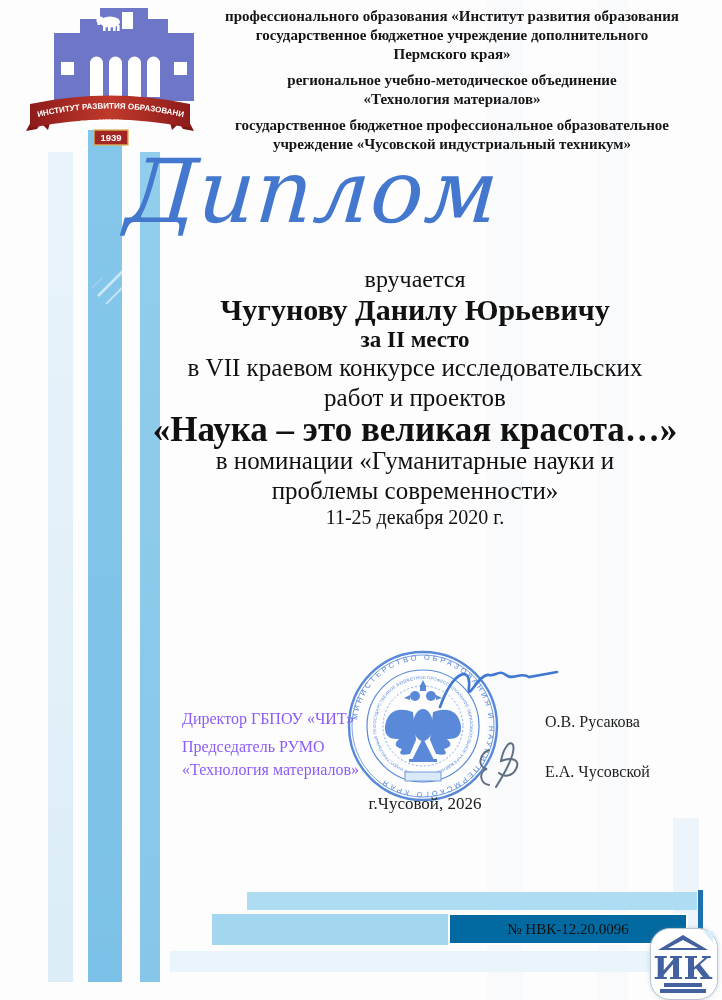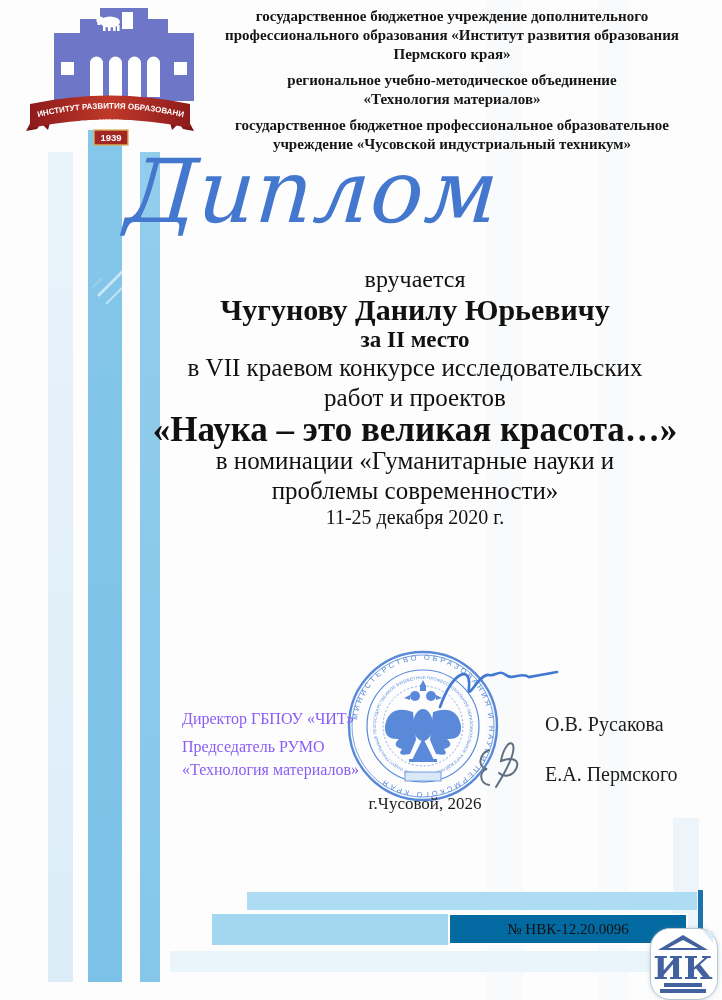--- a/index.html
+++ b/index.html
@@ -44,21 +44,21 @@
   .main-block{position:absolute;left:125px;top:266px;width:580px;text-align:center;color:#111;}
   .main-block p{margin:0;}
   .p-present{font-size:24px;margin-bottom:16px;}
   .p-name{font-size:30px;font-weight:bold;margin-bottom:10px;}
   .p-place{font-size:23px;font-weight:bold;margin-bottom:7px;}
   .p-body{font-size:25px;line-height:30px;}
   .p-contest{font-size:35px;font-weight:bold;line-height:33px;}
   .p-dates{font-size:20px;margin-top:30px;}
   
   .sig-label{position:absolute;font-size:16px;color:#8b5cf6;}
-  .sig-name{position:absolute;font-size:20px;color:#1d1d1d;}
+  .sig-name{position:absolute;font-size:16px;color:#1d1d1d;}
   .place-year{position:absolute;left:300px;top:794px;width:250px;text-align:center;font-size:17px;}
   .seal-svg{position:absolute;left:343px;top:646px;opacity:.92;}
   .sig-svg{position:absolute;left:415px;top:655px;}
   
   .iro-logo{position:absolute;left:24px;top:3px;}
   .corner-logo{
     position:absolute;left:650px;top:928px;width:66px;height:70px;
     background:#ffffff;border:1px solid #b9c6cf;border-radius:20px;
     box-shadow:0 0 4px rgba(120,150,170,.35);
   }
@@ -140,22 +140,22 @@
       </text>
       <text font-family="Liberation Sans, sans-serif" font-weight="bold" font-size="6" fill="#ffffff">
         <textPath href="#ribbonCurve2" startOffset="4">Пермского края</textPath>
       </text>
       <rect x="70" y="127" width="34" height="15" fill="#a32622" stroke="#d9b35c" stroke-width="1.4"></rect>
       <text x="87" y="138" text-anchor="middle" font-family="Liberation Sans, sans-serif" font-weight="bold" font-size="9.5" fill="#ffffff">1939</text>
     </g>
   </svg>
 
   <div class="header-text">
+    <div class="line">профессионального образования «Институт развития образования</div>
     <div class="line">государственное бюджетное учреждение дополнительного</div>
-    <div class="line">профессионального образования «Институт развития образования</div>
     <div class="line">Пермского края»</div>
     <div class="gap"></div>
     <div class="line">региональное учебно-методическое объединение</div>
     <div class="line">«Технология материалов»</div>
     <div class="gap"></div>
     <div class="line">государственное бюджетное профессиональное образовательное</div>
     <div class="line">учреждение «Чусовской индустриальный техникум»</div>
   </div>
 
   <div class="diploma-title">Диплом</div>
@@ -208,21 +208,21 @@
 
   <svg class="sig-svg" width="180" height="140" viewBox="0 0 180 140">
     <path d="M25,52 C38,16 56,10 54,32 C52,48 64,18 74,20 C80,22 84,14 91,20 C98,26 106,16 114,22 L142,17" fill="none" stroke="#4179d2" stroke-width="2.6" stroke-linecap="round"></path>
     <path d="M74,95 C64,99 62,112 72,114 C64,116 64,128 74,130 M81,132 C91,116 101,98 98,90 C95,84 88,94 86,106 C96,102 106,104 101,114 C97,122 88,122 84,118" fill="none" stroke="#5f6f80" stroke-width="2" stroke-linecap="round"></path>
   </svg>
 
   <div class="sig-label" style="left:182px;top:710px;">Директор ГБПОУ «ЧИТ»</div>
   <div class="sig-name" style="left:545px;top:713px;">О.В. Русакова</div>
   <div class="sig-label" style="left:182px;top:738px;">Председатель РУМО</div>
   <div class="sig-label" style="left:182px;top:761px;">«Технология материалов»</div>
-  <div class="sig-name" style="left:545px;top:763px;">Е.А. Пермского</div>
+  <div class="sig-name" style="left:545px;top:763px;">Е.А. Чусовской</div>
   <div class="place-year">г.Чусовой, 2026</div>
 
   <div class="corner-logo">
     <svg width="64" height="68" viewBox="0 0 64 68">
       <polygon points="52,2 62,2 62,14" fill="#d9ecf8"></polygon>
       <polygon points="32,6 7,21 57,21" fill="#44619f"></polygon>
       <polygon points="32,11 17,19 47,19" fill="#ffffff"></polygon>
       <text x="32" y="50" text-anchor="middle" font-family="DejaVu Serif, serif" font-weight="bold" font-size="32" fill="#44619f">ИК</text>
       <rect x="13" y="54" width="38" height="4" fill="#44619f"></rect>
       <rect x="9" y="60" width="46" height="4" fill="#44619f"></rect>

